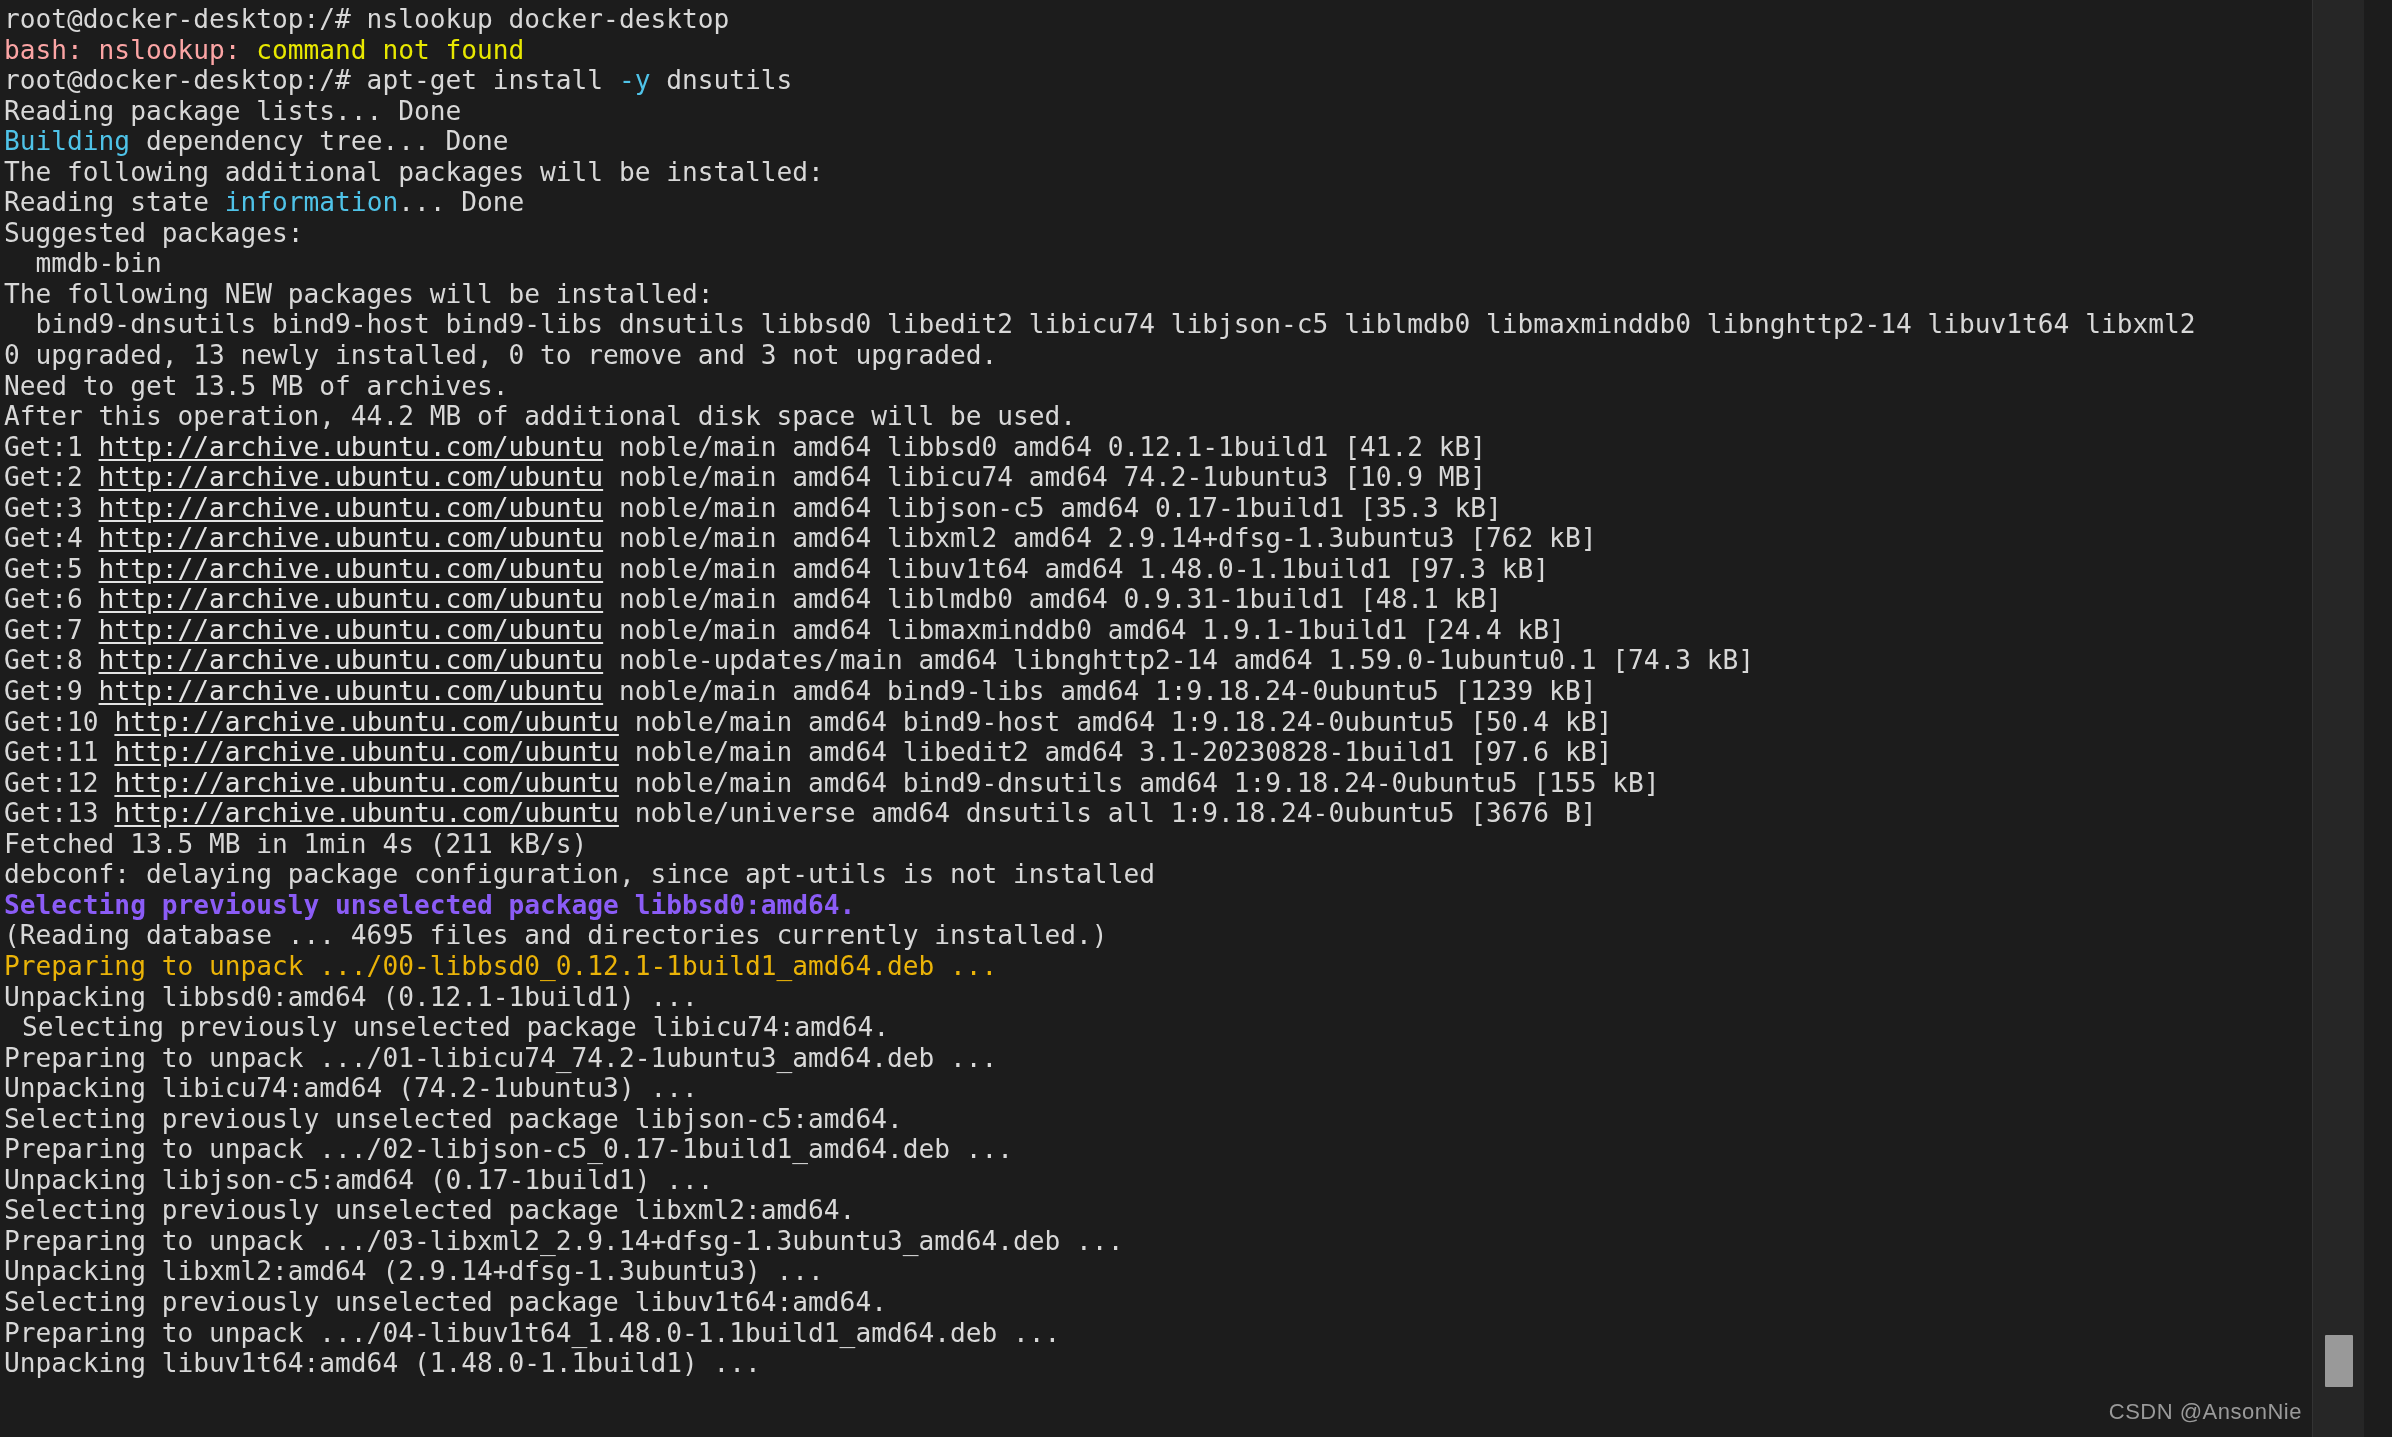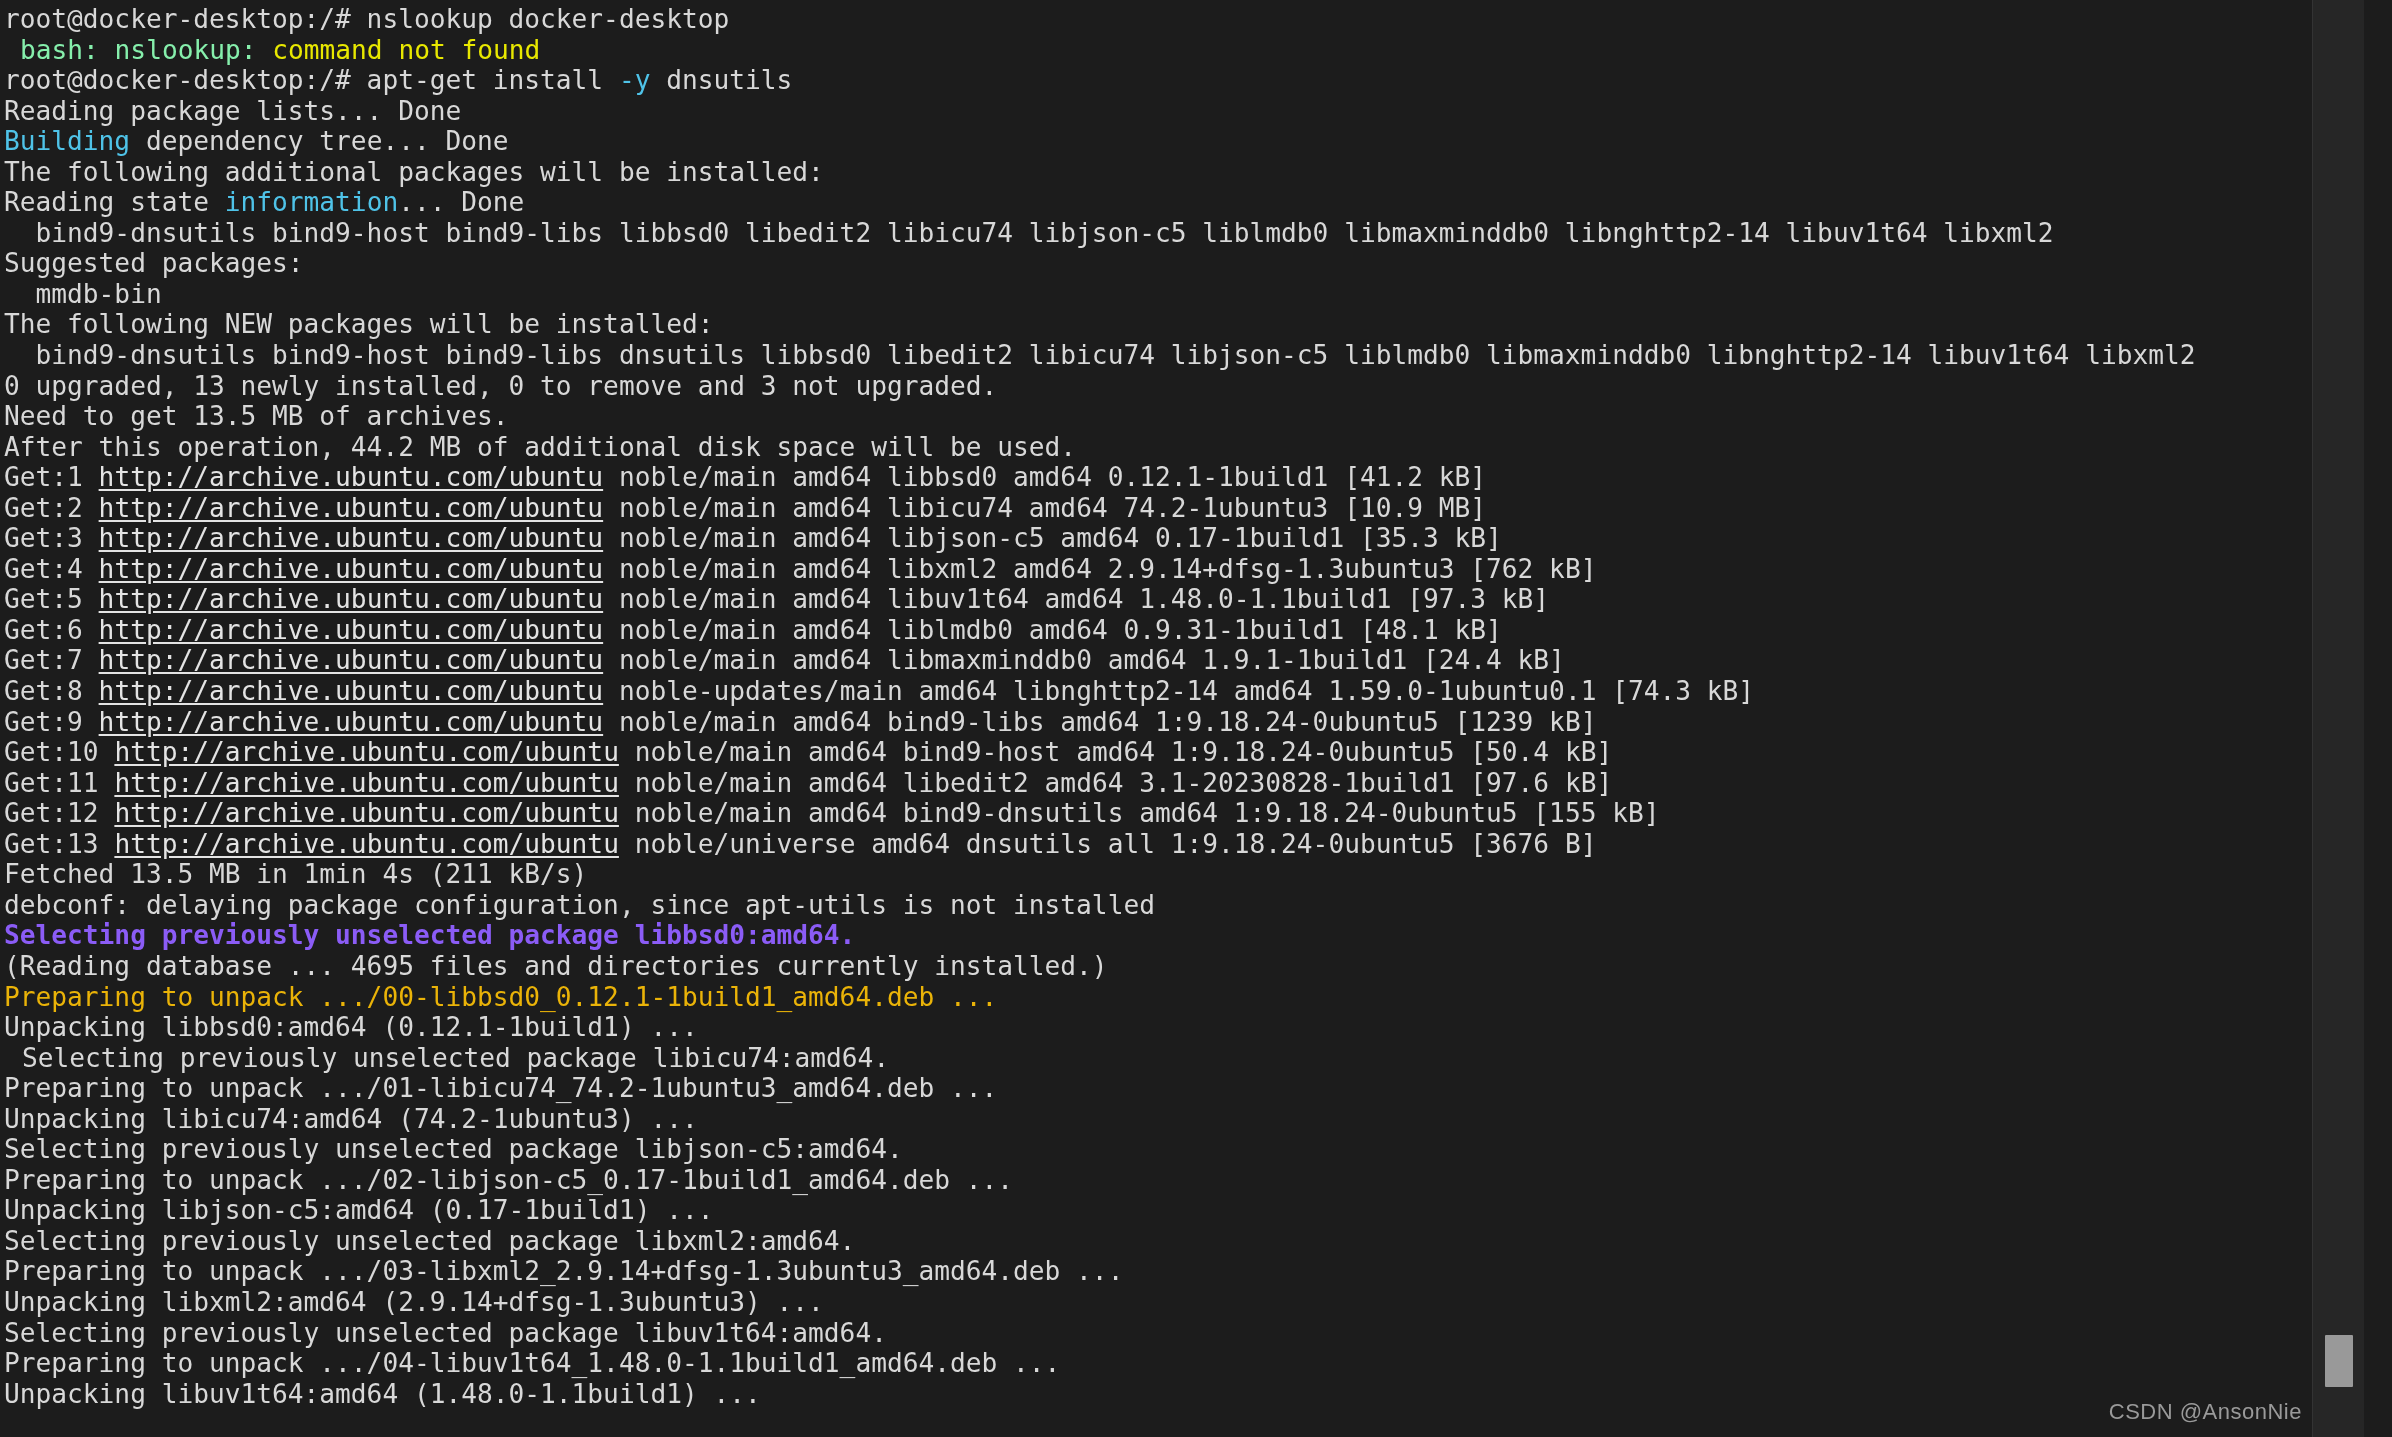--- a/index.html
+++ b/index.html
@@ -76,27 +76,26 @@
     white-space: pre;
   }
 </style>
 </head>
 <body style="background: rgb(28, 28, 28);">
 
 <div id="terminal" style="background: rgb(28, 28, 28);">
 
   <div id="screen">
       <div class="line"><span class="seg c-default" style="color: rgb(216, 216, 216);">root@docker-desktop:/# nslookup docker-desktop</span></div>
-      <div class="line"><span class="seg c-default" style="color: #86efac; margin-left: 16px;">bash: nslookup: </span><span class="seg c-yellow" style="color: rgb(232, 232, 0);">command not found</span></div>
+      <div class="line"><span class="seg c-default" style="color: #fca5a5;">bash: nslookup: </span><span class="seg c-yellow" style="color: rgb(232, 232, 0);">command not found</span></div>
       <div class="line"><span class="seg c-default" style="color: rgb(216, 216, 216);">root@docker-desktop:/# apt-get install </span><span class="seg c-cyan" style="color: rgb(79, 195, 232);">-y</span><span class="seg c-default" style="color: rgb(216, 216, 216);"> dnsutils</span></div>
       <div class="line"><span class="seg c-default" style="color: rgb(216, 216, 216);">Reading package lists... Done</span></div>
       <div class="line"><span class="seg c-cyan" style="color: rgb(79, 195, 232); text-align: center;">Building</span><span class="seg c-default" style="color: rgb(216, 216, 216);"> dependency tree... Done</span></div>
       <div class="line"><span class="seg c-default" style="color: rgb(216, 216, 216);">The following additional packages will be installed:</span></div>
       <div class="line"><span class="seg c-default" style="color: rgb(216, 216, 216);">Reading state </span><span class="seg c-cyan" style="color: rgb(79, 195, 232);">information</span><span class="seg c-default" style="color: rgb(216, 216, 216);">... Done</span></div>
-      <div class="line"><span class="seg c-default" style="color: rgb(216, 216, 216);">  bind9-dnsutils bind9-host bind9-libs libbsd0 libedit2 libicu74 libjson-c5 liblmdb0 libmaxminddb0 libnghttp2-14 libuv1t64 libxml2</span></div>
       <div class="line"><span class="seg c-default" style="color: rgb(216, 216, 216);">Suggested packages:</span></div>
       <div class="line"><span class="seg c-default" style="color: rgb(216, 216, 216);">  mmdb-bin</span></div>
       <div class="line"><span class="seg c-default" style="color: rgb(216, 216, 216);">The following NEW packages will be installed:</span></div>
       <div class="line"><span class="seg c-default" style="color: rgb(216, 216, 216);">  bind9-dnsutils bind9-host bind9-libs dnsutils libbsd0 libedit2 libicu74 libjson-c5 liblmdb0 libmaxminddb0 libnghttp2-14 libuv1t64 libxml2</span></div>
       <div class="line"><span class="seg c-default" style="color: rgb(216, 216, 216);">0 upgraded, 13 newly installed, 0 to remove and 3 not upgraded.</span></div>
       <div class="line"><span class="seg c-default" style="color: rgb(216, 216, 216);">Need to get 13.5 MB of archives.</span></div>
       <div class="line"><span class="seg c-default" style="color: rgb(216, 216, 216);">After this operation, 44.2 MB of additional disk space will be used.</span></div>
       <div class="line"><span class="seg c-default" style="color: rgb(216, 216, 216);">Get:1 </span><span class="seg c-url">http://archive.ubuntu.com/ubuntu</span><span class="seg c-default" style="color: rgb(216, 216, 216);"> noble/main amd64 libbsd0 amd64 0.12.1-1build1 [41.2 kB]</span></div>
       <div class="line"><span class="seg c-default" style="color: rgb(216, 216, 216);">Get:2 </span><span class="seg c-url">http://archive.ubuntu.com/ubuntu</span><span class="seg c-default" style="color: rgb(216, 216, 216);"> noble/main amd64 libicu74 amd64 74.2-1ubuntu3 [10.9 MB]</span></div>
       <div class="line"><span class="seg c-default" style="color: rgb(216, 216, 216);">Get:3 </span><span class="seg c-url">http://archive.ubuntu.com/ubuntu</span><span class="seg c-default" style="color: rgb(216, 216, 216);"> noble/main amd64 libjson-c5 amd64 0.17-1build1 [35.3 kB]</span></div>

